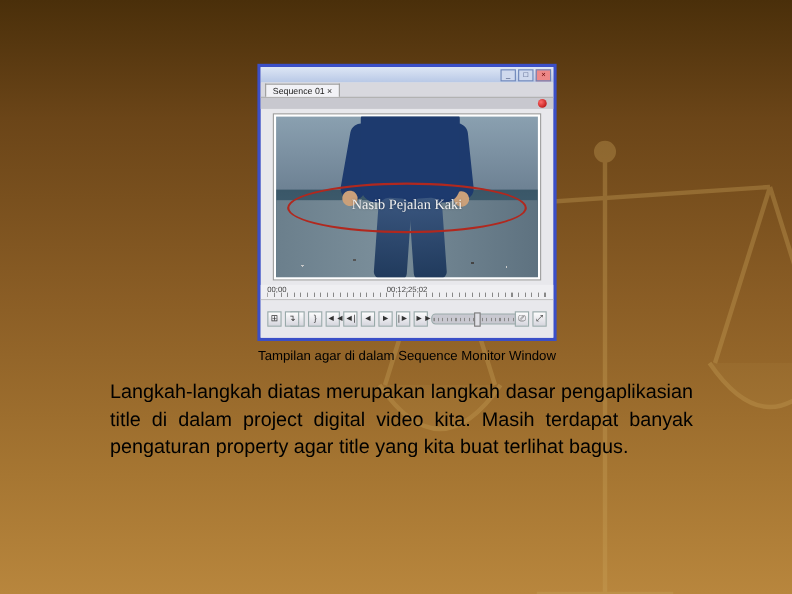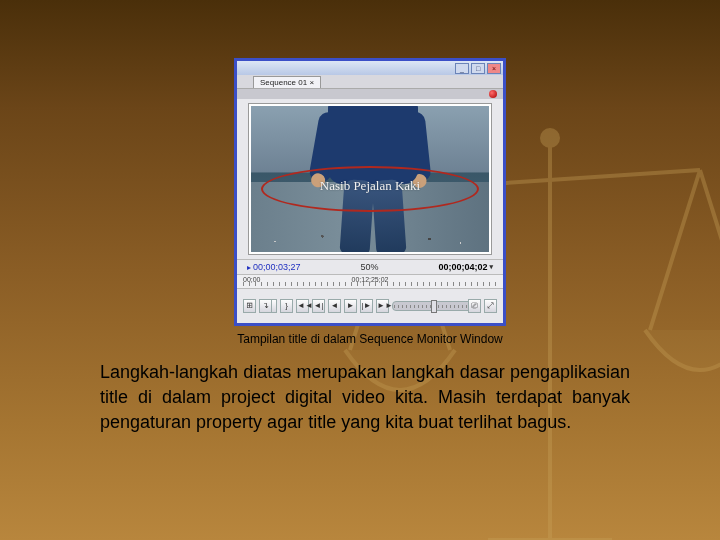--- a/index.html
+++ b/index.html
@@ -61,21 +61,21 @@
     font-size: 7px;
     line-height: 9px;
     text-align: center;
     color: #2a3a66;
   }
   .tbtn.close { background: #e88; color: #600; }
   .tabrow {
     height: 14px;
     background: #d8d8de;
     border-bottom: 1px solid #aaa;
-    padding-left: 16px;
+    padding-left: 4px;
     display: flex;
     align-items: flex-end;
   }
   .tab {
     font-size: 8px;
     background: #f2f2f6;
     border: 1px solid #999;
     border-bottom: none;
     padding: 1px 6px;
     color: #222;
@@ -334,25 +334,20 @@
               </div>
             <div class="torso"></div>
             <div class="leg l"></div>
             <div class="leg r"></div>
           </div>
           <div class="ellipse"></div>
           <div class="overlay-title">Nasib Pejalan Kaki</div>
         </div>
       </div>
 
-      <div class="timecodes">
-        <span class="tc-left">00;00;03;27</span>
-        <span class="tc-mid">50%</span>
-        <span class="tc-right">00;00;04;02</span>
-      </div>
 
       <div class="ruler">
         <span class="rlabel" style="left:6px">00;00</span>
         <span class="rend">00;12;25;02</span>
         <div class="rticks"></div>
       </div>
 
       <div class="controls">
         <div class="sidebtn s1">⊞</div>
         <div class="sidebtn s2">↴</div>
@@ -367,17 +362,17 @@
         <div class="jog">
             <div class="jog-head"></div>
           </div>
         <div class="sidebtn s3">⎚</div>
         <div class="sidebtn s4">⤢</div>
       </div>
 
     </div>
   </div>
 
-  <p class="caption">Tampilan title di dalam Sequence Monitor Window</p>
+  <p class="caption">Tampilan agar di dalam Sequence Monitor Window</p>
 
   <p class="closing">Langkah-langkah diatas merupakan langkah dasar pengaplikasian title di dalam project digital video kita. Masih terdapat banyak pengaturan property agar title yang kita buat terlihat bagus.</p>
 
 </div>
 
 </body></html>

